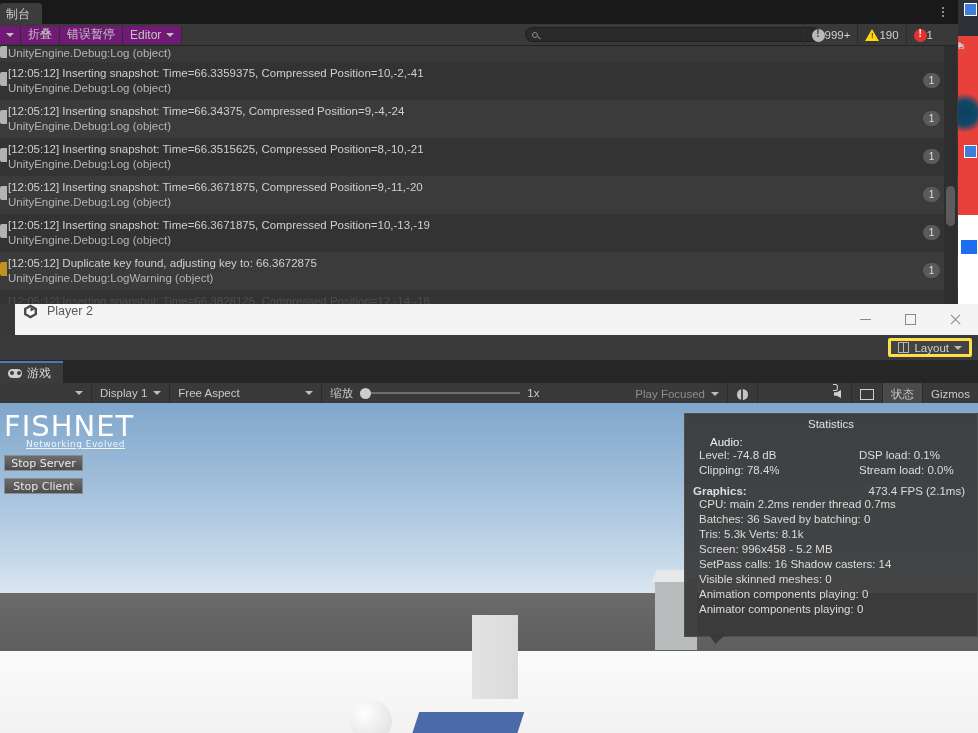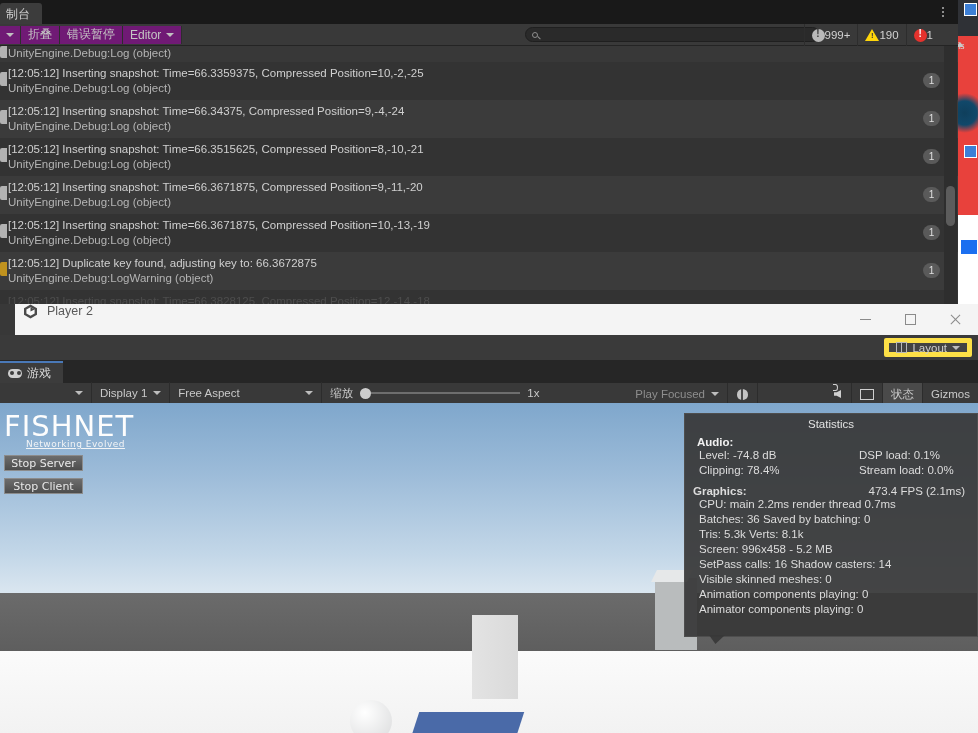--- a/index.html
+++ b/index.html
@@ -101,21 +101,21 @@
   .p-max { width:11px;height:11px;border:1.2px solid #8a8a8a; }
   .p-close { width:13px;height:13px;position:relative; }
   .p-close::before,.p-close::after{content:"";position:absolute;left:0;top:6px;width:13px;
     height:1.2px;background:#8a8a8a;}
   .p-close::before{transform:rotate(45deg);} .p-close::after{transform:rotate(-45deg);}
 
   .p-topbar { height:26px; background:#3a3a3a; position:relative;
     border-bottom:1px solid #262626; }
   .layout-btn { position:absolute; right:6px; top:3px; height:19px; display:flex;
     align-items:center; gap:5px; padding:0 7px; background:#434343;
-    border:5px solid #fde047; border-radius:2px; color:#cfcfcf; font-size:11.5px; }
+    border:3px solid #fde047; border-radius:2px; color:#cfcfcf; font-size:11.5px; }
   .layout-ico { width:11px;height:11px;border:1.3px solid #b9b9b9; position:relative; }
   .layout-ico::after{content:"";position:absolute;left:3.5px;top:0;bottom:0;width:1.3px;
     background:#b9b9b9;}
 
   .p-tabrow { height:22px; background:#262626; position:relative; }
   .p-tab { position:absolute; left:0; top:0; height:22px; padding:0 12px 0 8px;
     background:#3c3c3c; display:flex; align-items:center; gap:5px;
     color:#d8d8d8; font-size:12px; border-top:2px solid #4a79b8; }
   .gamepad-ico { width:14px; height:9px; background:#cfcfcf; border-radius:5px;
     position:relative; }
@@ -182,21 +182,21 @@
     font-family:"DejaVu Sans", sans-serif; }
   .fn-btn.b1 { top:455px; } .fn-btn.b2 { top:478px; }
 
   
   .statpanel { position:absolute; left:684px; top:413px; width:294px; height:224px;
     background:rgba(56,56,56,.93); border:1px solid #4e4e4e; color:#dcdcdc;
     font-size:11.5px; }
   .statpanel::after{content:"";position:absolute;left:24px;bottom:-8px;width:16px;height:9px;
     background:rgba(56,56,56,.93); clip-path:polygon(0 0,100% 0,40% 100%);}
   .sp-title { text-align:center; padding:4px 0 6px; font-size:11.5px; color:#e2e2e2; }
-  .sp-head { font-weight:bold; padding-left:12px; color:#f0f0f0; }
+  .sp-head { font-weight:normal; padding-left:25px; color:#f0f0f0; }
   .sp-row { display:flex; padding-left:14px; line-height:15px; }
   .sp-col { width:160px; }
   .sp-line { padding-left:14px; line-height:15px; }
   .sp-fps { position:absolute; right:12px; }
   .sp-gfxrow { position:relative; padding-left:8px; font-weight:bold; margin-top:7px; }
 </style>
 </head>
 <body>
 
 <div id="root">
@@ -258,21 +258,21 @@
     </div>
 
     <div class="log-list">
       <div class="log-row" style="height:16px;padding-top:0">
         <div class="log-icon" style="top:0;height:12px"></div>
         <div class="log-sub">UnityEngine.Debug:Log (object)</div>
       </div>
 
       <div class="log-row even">
         <div class="log-icon"></div>
-        <div class="log-msg">[12:05:12] Inserting snapshot: Time=66.3359375, Compressed Position=10,-2,-25</div>
+        <div class="log-msg">[12:05:12] Inserting snapshot: Time=66.3359375, Compressed Position=10,-2,-41</div>
         <div class="log-sub">UnityEngine.Debug:Log (object)</div>
         <div class="log-count">1</div>
       </div>
 
       <div class="log-row alt">
         <div class="log-icon"></div>
         <div class="log-msg">[12:05:12] Inserting snapshot: Time=66.34375, Compressed Position=9,-4,-24</div>
         <div class="log-sub">UnityEngine.Debug:Log (object)</div>
         <div class="log-count">1</div>
       </div>

